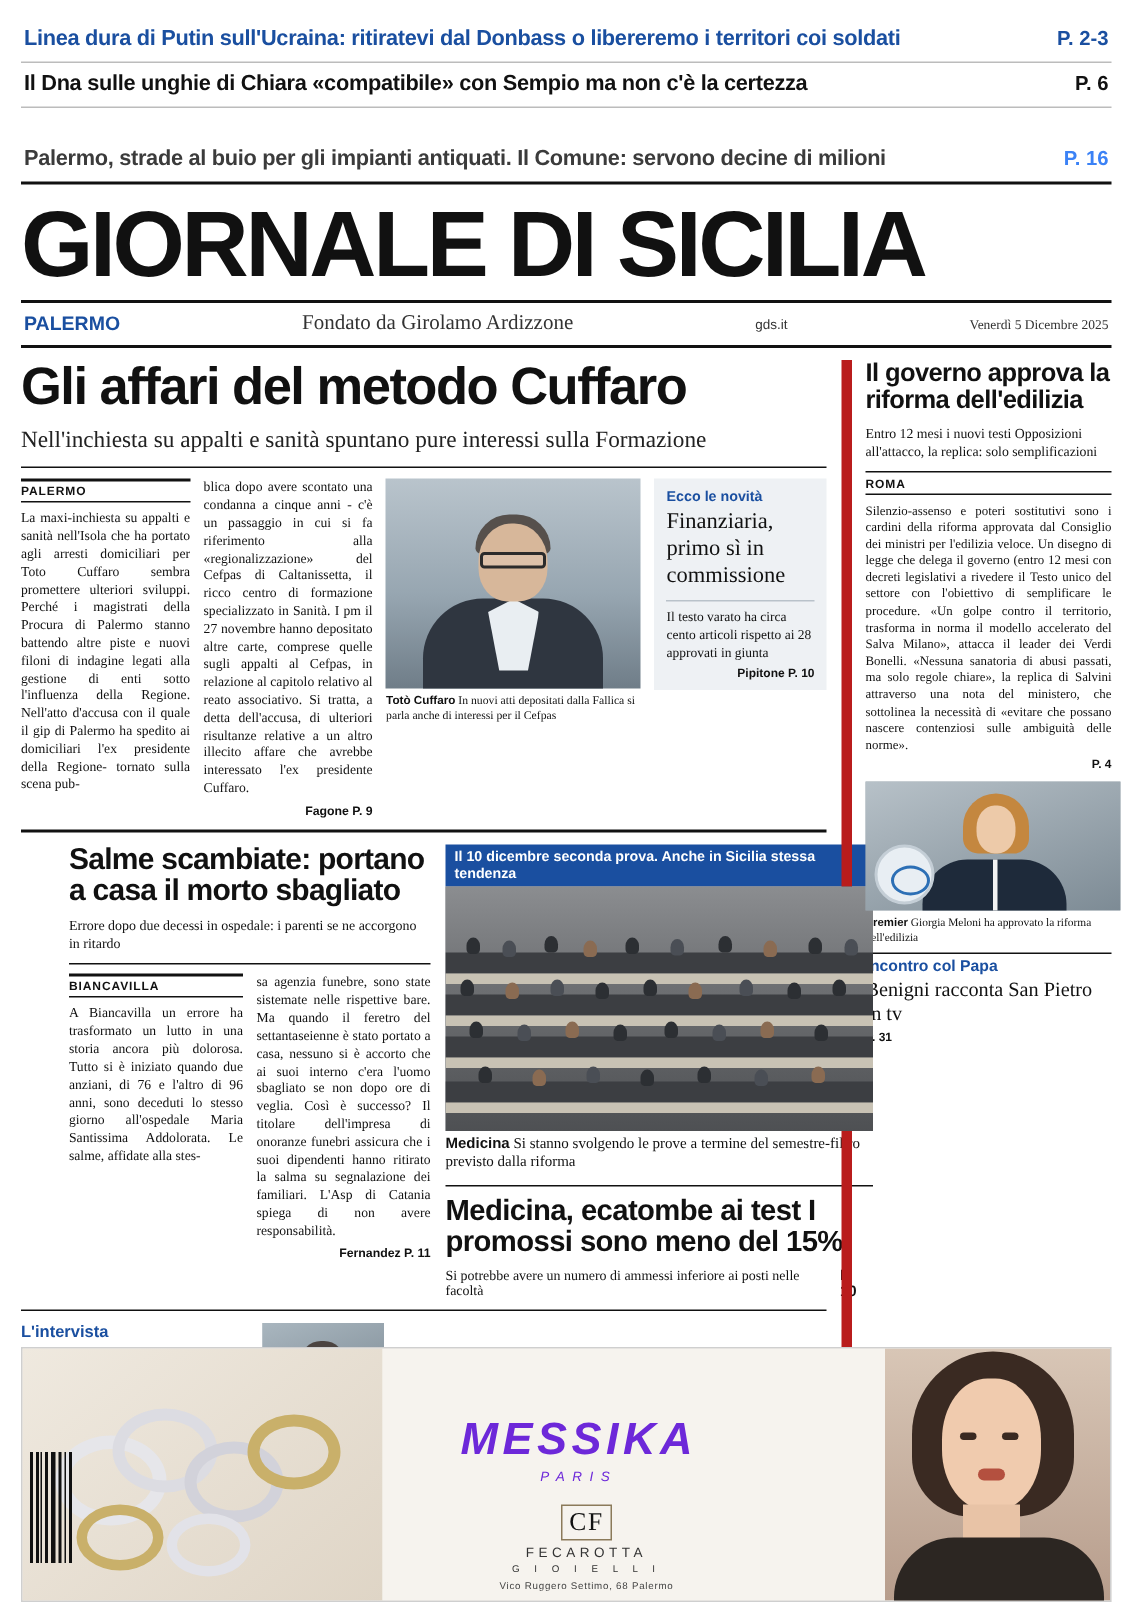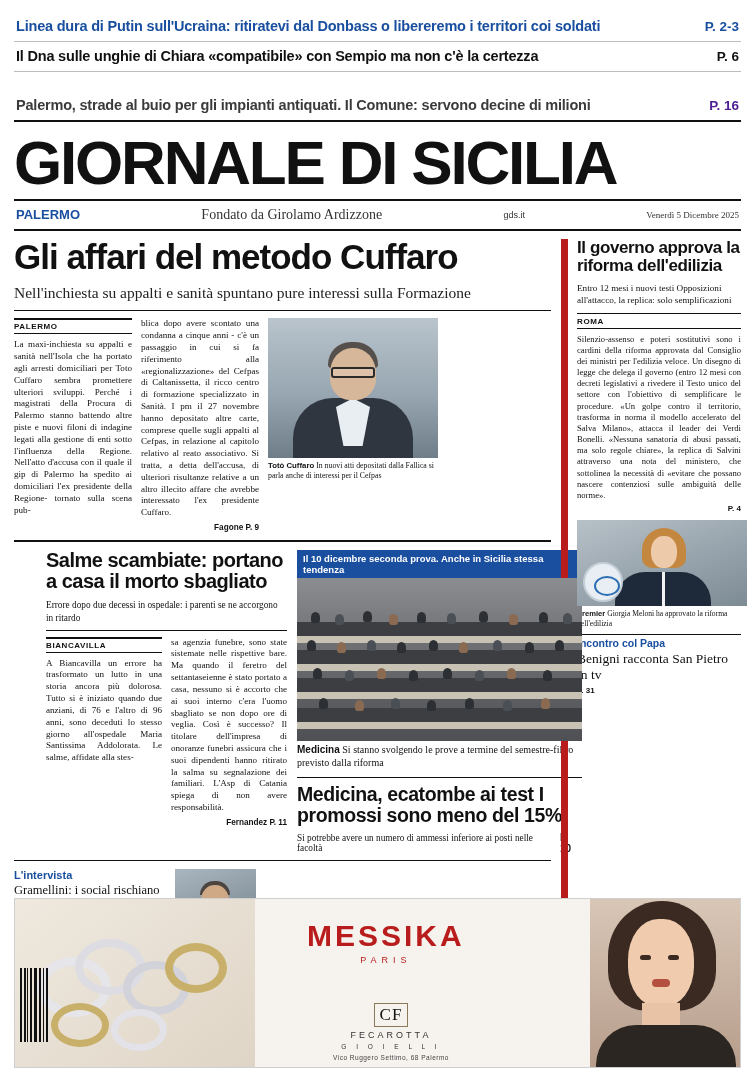--- a/index.html
+++ b/index.html
@@ -17,21 +17,21 @@
   .teasers { border-bottom: 2px solid #111; padding-top: 12px; }
   .teaser { display:flex; align-items:baseline; justify-content:space-between;
             padding: 6px 2px 7px 2px; border-bottom: 1px solid #bcbcbc; }
   .teaser:last-child { border-bottom: none; }
   .teaser .t-text { font-family:"Liberation Sans", sans-serif; font-weight:700; font-size:14.5px; letter-spacing:-0.2px; }
   .teaser .t-page { font-family:"Liberation Sans", sans-serif; font-weight:700; font-size:13.5px; white-space:nowrap; padding-left:10px;}
   .teaser.blue .t-text, .teaser.blue .t-page { color:#1a4fa0; }
   .teaser.dark .t-text { color:#111; }
   .teaser.dark .t-page { color:#111; }
   .teaser.gray .t-text { color:#3b3b3b; }
-  .teaser.gray .t-page { color:#4c1d95;margin-top:20px; }
+  .teaser.gray .t-page { color:#3b82f6;margin-top:20px; }
 
   
   .masthead { display:flex; align-items:flex-start; justify-content:space-between; padding-top:8px; }
   .logo { font-family:"Liberation Sans", sans-serif; font-weight:700; font-size:62px;
           letter-spacing:-2.2px; line-height:0.95; padding-top:4px; }
   .mast-right { width:150px; text-align:center; }
   .mast-img { width:150px; height:68px; background:#e9e4d8; position:relative; overflow:hidden; border:1px solid #ddd6c6;}
   .mast-img .ring { position:absolute; border-radius:50%; border:5px solid #c9a74e; }
   .mast-img .r1 { width:56px;height:34px; left:30px; top:22px; border-color:#d8b85e;}
   .mast-img .r2 { width:46px;height:28px; left:62px; top:28px; border-color:#bfa04a;}
@@ -144,22 +144,22 @@
   .papa-h { font-family:"Liberation Sans", sans-serif; font-weight:700; font-size:10.5px; color:#1a4fa0; margin-top:2px;}
   .papa-t { font-family:"Liberation Serif", serif; font-size:13.5px; line-height:1.15; margin-top:2px;}
   .papa-p { font-family:Liberation Sans, sans-serif; font-weight:700; font-size:8px; text-align:left; margin-top:4px;}
 
   
   .ad { position:absolute; left:14px; right:14px; bottom:12px; height:170px;
         border:1px solid #cfcfcf; background:#f3efe9; display:flex; overflow:hidden;}
   .ad-left { width:240px; position:relative; background:linear-gradient(140deg,#efe9df,#dfd5c6);}
   .ring-a { position:absolute; border-radius:50%; }
   .ad-mid { flex:1; position:relative; background:#f6f3ee; }
-  .ad-brand { position:absolute; left:52px; top:20px; font-family:"Liberation Sans", sans-serif;
-              font-weight:700; font-size:30px; letter-spacing:3px; color:#b91c1c; }
+  .ad-brand { position:absolute; left:52px; top:44px; font-family:"Liberation Sans", sans-serif;
+              font-weight:700; font-size:30px; letter-spacing:3px; color:#6d28d9;font-style:italic; }
   .ad-brand small { display:block; font-size:9px; letter-spacing:5px; font-weight:400; margin-top:2px; text-align:center;}
   .ad-jw { position:absolute; left:78px; top:104px; text-align:center; }
   .ad-jw .mono { font-family:"Liberation Serif", serif; font-size:17px; letter-spacing:1px; border:1px solid #8b7a5a; padding:1px 5px; display:inline-block;}
   .ad-jw .nm { font-family:"Liberation Sans", sans-serif; font-size:9px; letter-spacing:3px; margin-top:3px; color:#333;}
   .ad-jw .ad2 { font-family:"Liberation Sans", sans-serif; font-size:6.5px; letter-spacing:0.5px; margin-top:4px; color:#444;}
   .ad-right { width:150px; position:relative; background:linear-gradient(180deg,#d8c6b6,#b79d8c); }
   .ad-right .hair { position:absolute; left:18px; top:2px; width:108px;height:110px; border-radius:50% 50% 36% 36%; background:#3a2a22;}
   .ad-right .face2 { position:absolute; left:38px; top:20px; width:66px;height:88px; border-radius:46% 46% 46% 46%; background:#f0cbae;}
   .ad-right .lips { position:absolute; left:62px; top:80px; width:18px;height:8px; border-radius:9px; background:#b4503f;}
   .ad-right .eye { position:absolute; width:11px;height:5px;border-radius:6px; background:#3a2a22; top:56px;}
@@ -222,20 +222,28 @@
           <div class="photo man">
             <span class="body"></span>
               <span class="shirt"></span>
             <span class="hair"></span>
               <span class="head"></span>
               <span class="glass"></span>
           </div>
           <div class="cap">
             <b>Totò Cuffaro</b>
             <span>In nuovi atti depositati dalla Fallica si parla anche di interessi per il Cefpas</span>
+          </div>
+        </div>
+        <div style="width:120px">
+          <div class="box-novita">
+            <div class="bn-k">Ecco le novità</div>
+            <div class="bn-t">Finanziaria, primo sì in commissione</div>
+            <div class="bn-b">Il testo varato ha circa cento articoli rispetto ai 28 approvati in giunta</div>
+            <div class="bn-by">Pipitone P. 10</div>
           </div>
         </div>
       </div>
 
       <div class="hr-thick"></div>
 
       <div class="sec2">
 
         <div class="sec2-left">
           <div class="h2">Salme scambiate: portano a casa il morto sbagliato</div>

